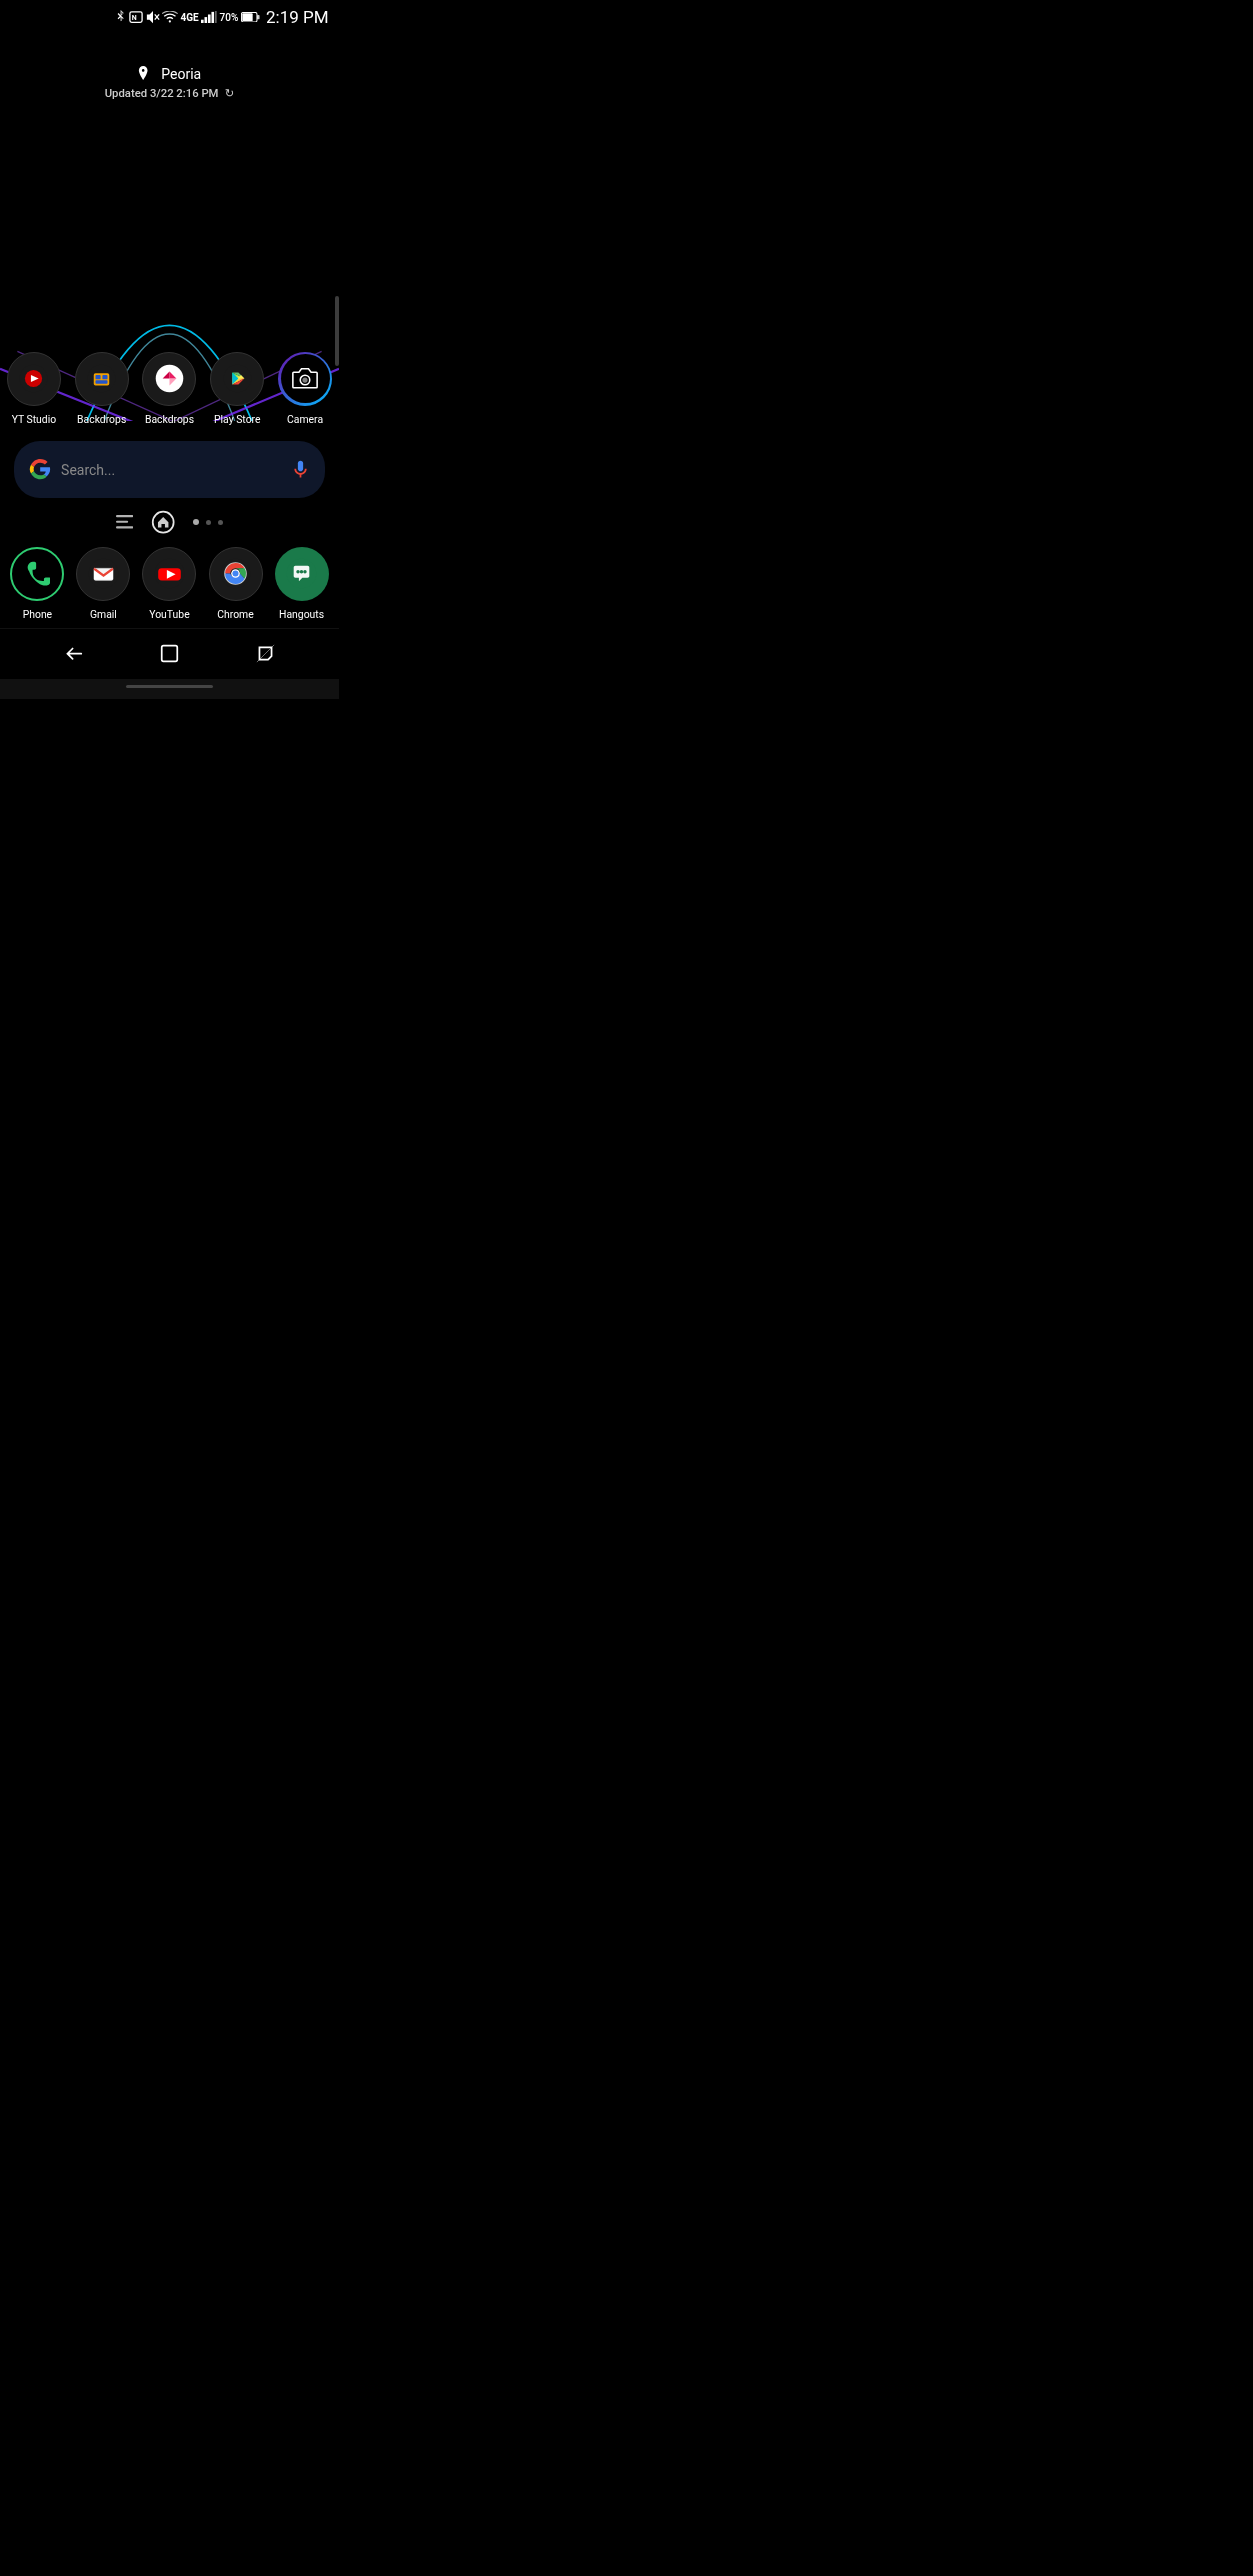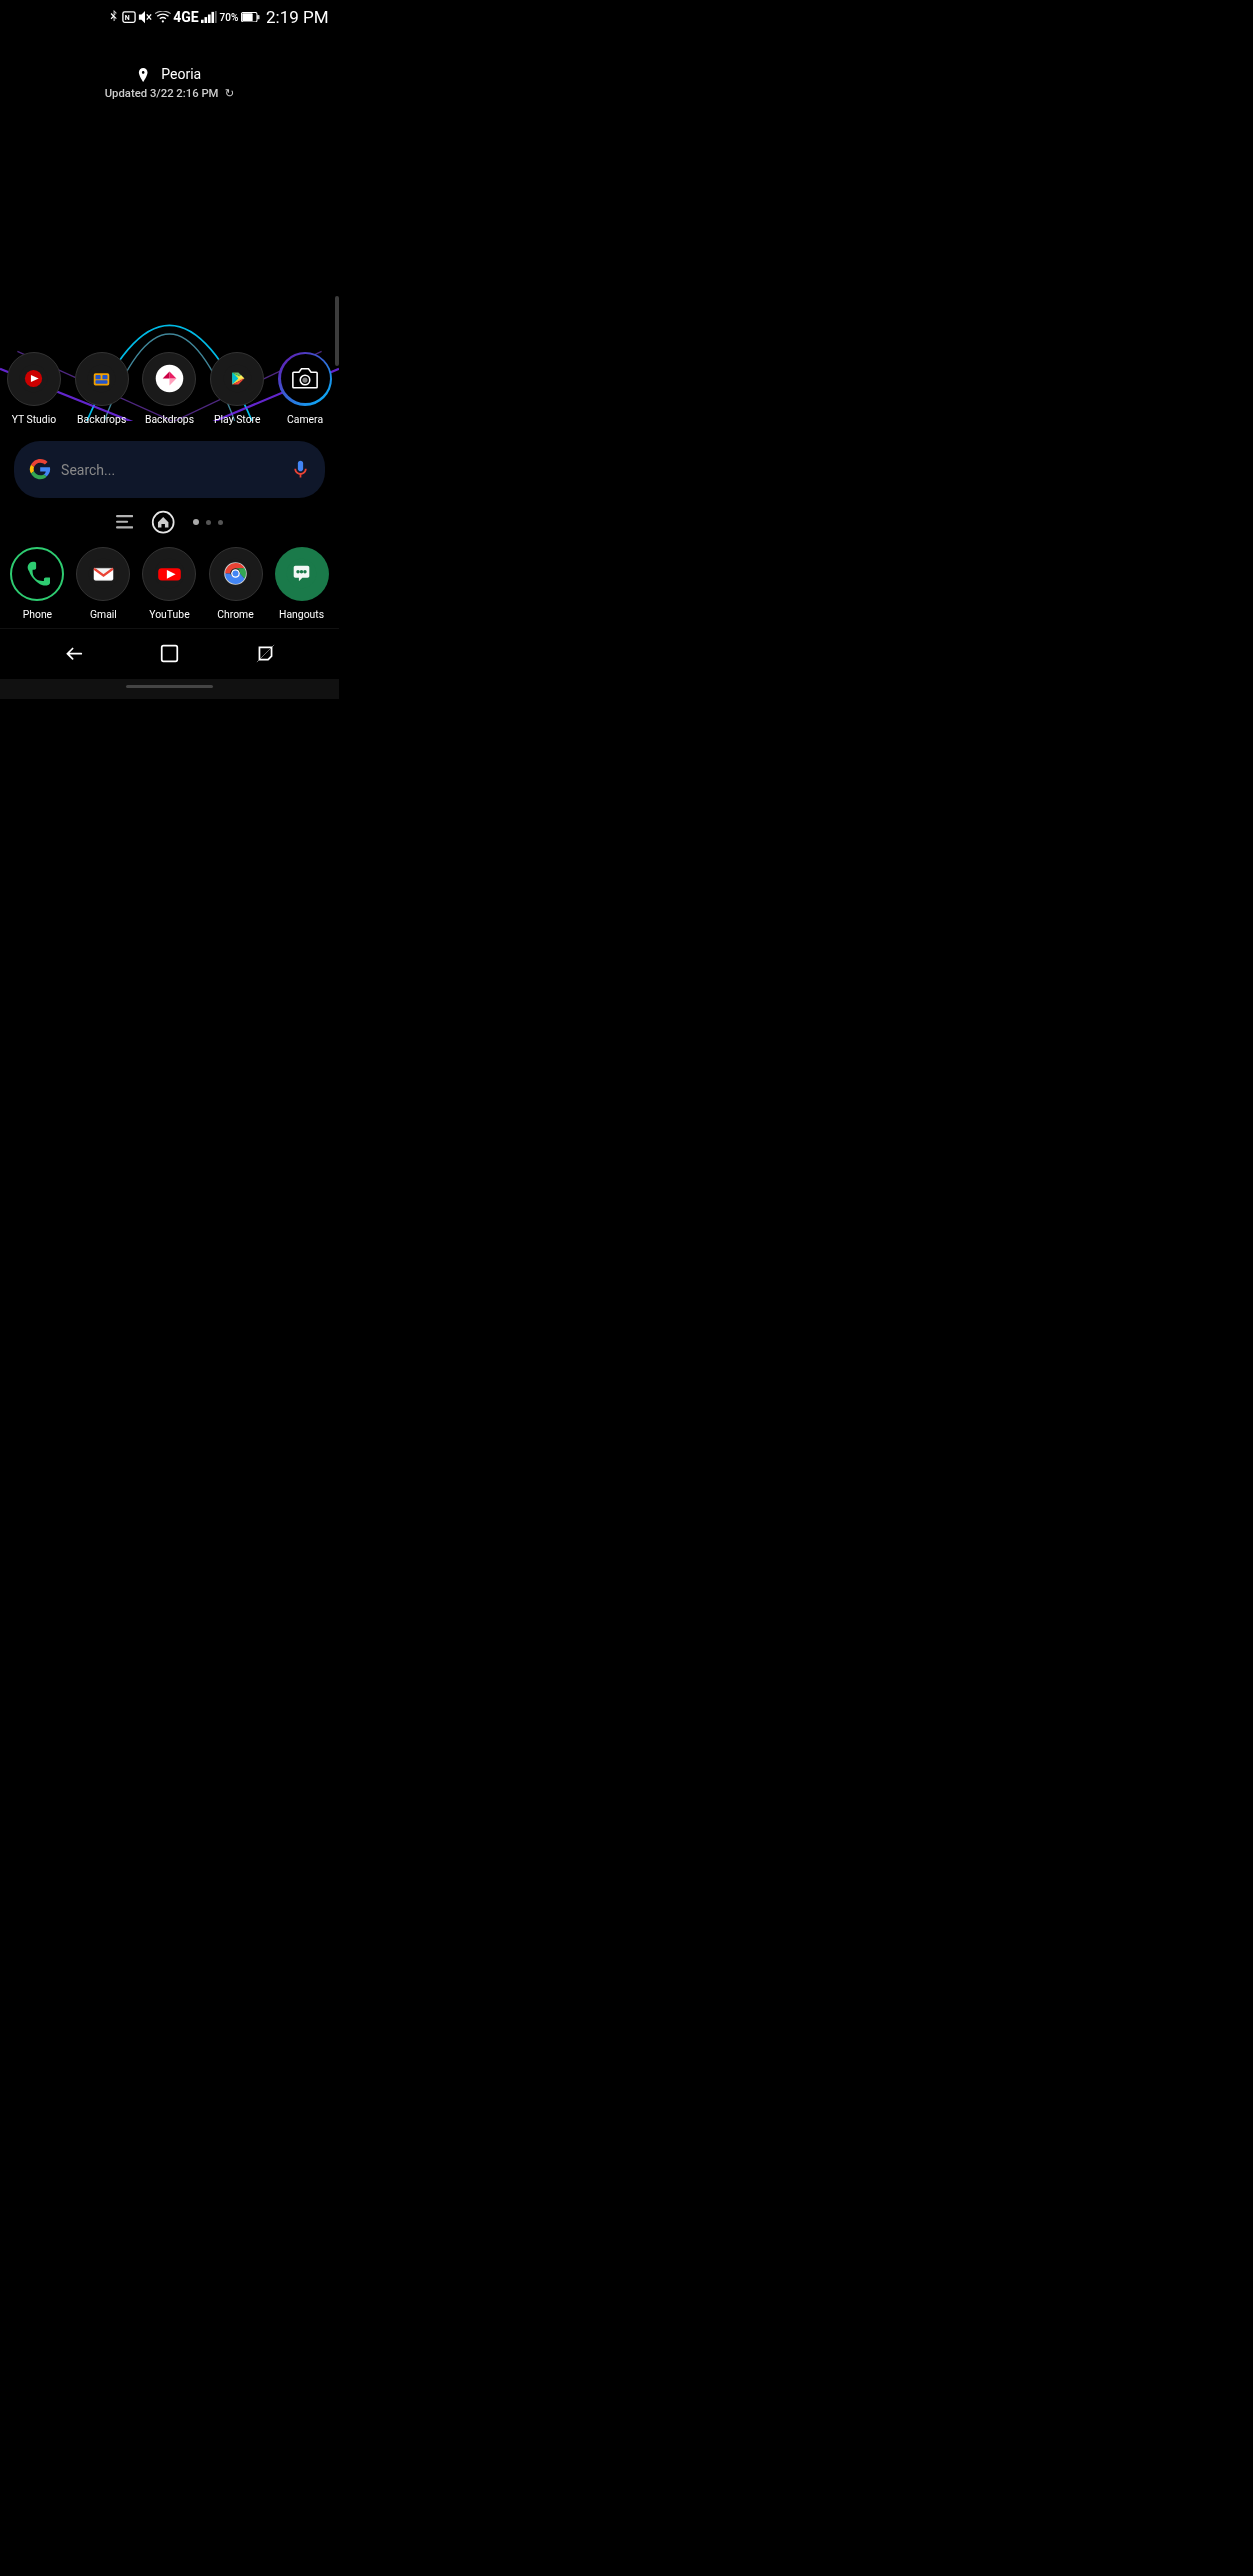--- a/index.html
+++ b/index.html
@@ -64,21 +64,21 @@
       font-size: 45px;
       font-weight: 200;
       letter-spacing: -1.7px;
     }
 
     .weather-location {
       font-size: 14px;
       font-weight: 400;
       margin-bottom: 5.2px;
       display: flex;
-      align-items: flex-end;
+      align-items: flex-start;
       justify-content: center;
       gap: 13px;
     }
 
     .weather-updated {
       font-size: 11.3px;
       font-weight: 500;
       color: #ccc;
     }
 
@@ -284,21 +284,21 @@
       <line x1="15" y1="5" x2="10" y2="11" stroke="white" stroke-width="1.5"></line>
     </svg>
 
     <svg width="15.7" height="12.2" viewBox="0 0 18 14" fill="white">
       <path d="M9 12 L9 12" stroke="white" stroke-width="2.5" stroke-linecap="round"></path>
       <path d="M5.5 9 Q9 6 12.5 9" stroke="white" stroke-width="1.5" fill="none"></path>
       <path d="M2.5 6 Q9 1 15.5 6" stroke="white" stroke-width="1.5" fill="none"></path>
       <path d="M0 3 Q9 -3 18 3" stroke="white" stroke-width="1.3" fill="none" opacity="0.7"></path>
     </svg>
 
-    <span style="font-size:14px;font-weight:bold;">4GE</span>
+    <span style="font-size:10px;font-weight:bold;">4GE</span>
 
     <svg width="15.7" height="12.2" viewBox="0 0 18 14" fill="white">
       <rect x="0" y="10" width="3" height="4"></rect>
       <rect x="4" y="7" width="3" height="7"></rect>
       <rect x="8" y="4" width="3" height="10"></rect>
       <rect x="12" y="1" width="3" height="13"></rect>
       <rect x="16" y="0" width="2" height="14" opacity="0.4"></rect>
     </svg>
 
     <span style="font-size:10px;font-weight:500;">70%</span>

